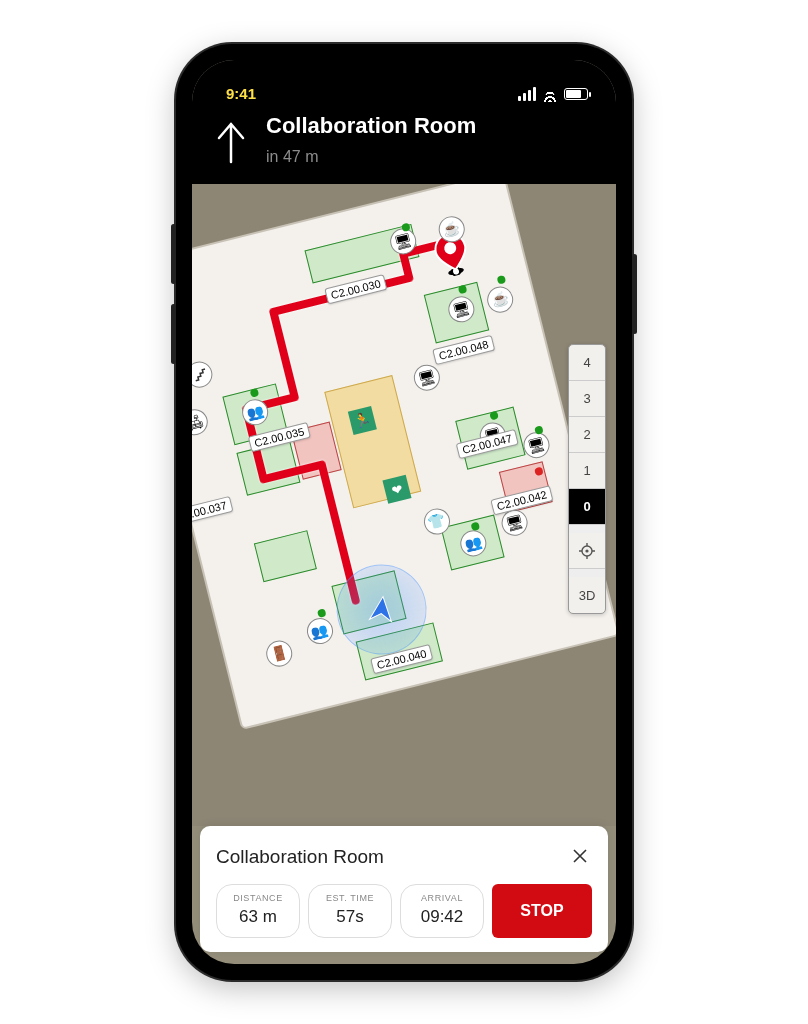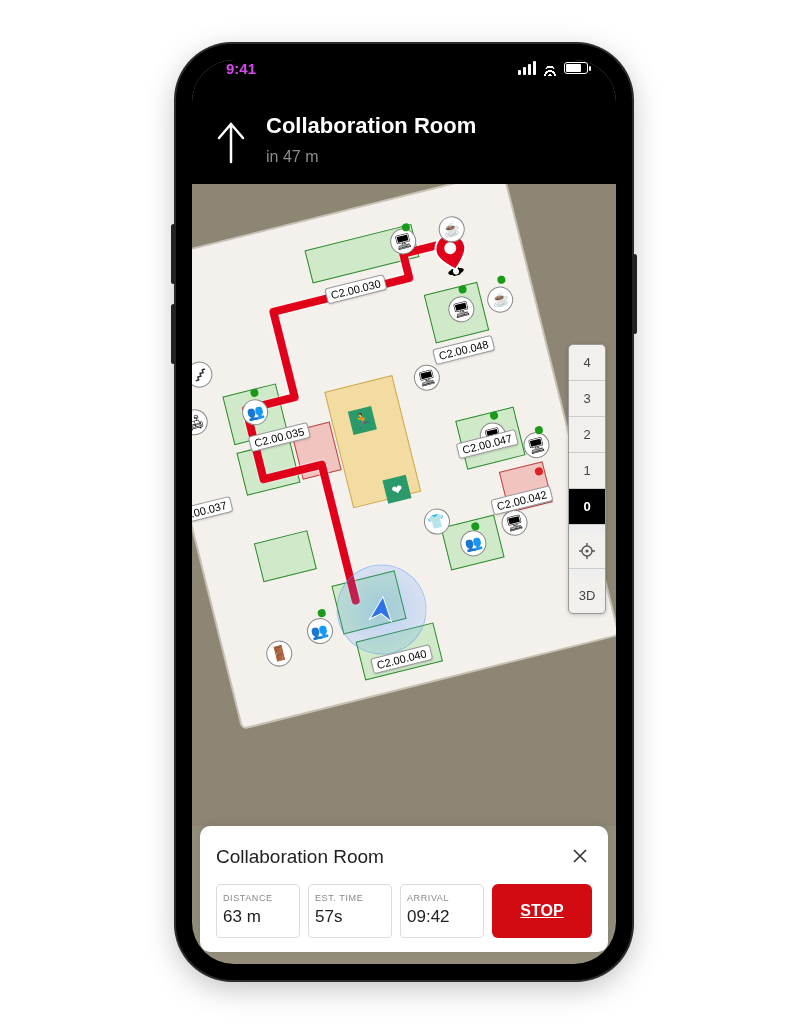--- a/index.html
+++ b/index.html
@@ -48,23 +48,23 @@
     width: 190px; height: 30px;
     background: #000;
     border-bottom-left-radius: 18px;
     border-bottom-right-radius: 18px;
     z-index: 50;
   }
   
   .statusbar {
     height: 42px;
     background: #000;
-    color: #d946ef;
+    color: #fde047;
     display: flex;
-    align-items: flex-start;
+    align-items: flex-end;
     justify-content: space-between;
     padding: 0 28px 0 34px;
     font-size: 15px;
     font-weight: 600;
   }
   .status-icons { display:flex; gap:6px; align-items:center; }
   .bars { display:flex; gap:2px; align-items:flex-end; }
   .bars span { width:3px; background:#fff; border-radius:1px; }
   .bars span:nth-child(1){height:5px}.bars span:nth-child(2){height:8px}.bars span:nth-child(3){height:11px}.bars span:nth-child(4){height:14px}
   .wifi {
@@ -204,33 +204,32 @@
     margin:0 8px 12px 8px;
     padding:16px 16px 14px 16px;
     box-shadow:0 -2px 8px rgba(0,0,0,.08);
   }
   .sheet-head{display:flex;justify-content:space-between;align-items:center;margin-bottom:12px}
   .sheet-title{font-size:19px;color:#222}
   .close-x{font-size:22px;color:#333;line-height:1;cursor:pointer;padding:4px}
   .stats{display:flex;gap:8px;align-items:stretch}
   .stat{
     flex:1;
-    border:1px solid #ddd;border-radius:4px;
+    border:1px solid #ddd;border-radius:16px;
     padding:8px 6px 10px 6px;
-    text-align:left;
+    text-align:center;
   }
   .stat .lbl{font-size:9px;letter-spacing:.6px;color:#888;text-transform:uppercase;margin-bottom:4px}
   .stat .val{font-size:17px;color:#222}
   .stop-btn{
     flex:0 0 100px;
     background:#d20a11;color:#fff;
     border:none;border-radius:6px;
     font-size:16px;font-weight:700;
     cursor:pointer;
-    text-decoration:underline;
   }
 </style>
 </head>
 <body>
 
 <div class="phone">
   <div class="side-btn"></div>
   <div class="screen">
     <div class="notch"></div>
 

